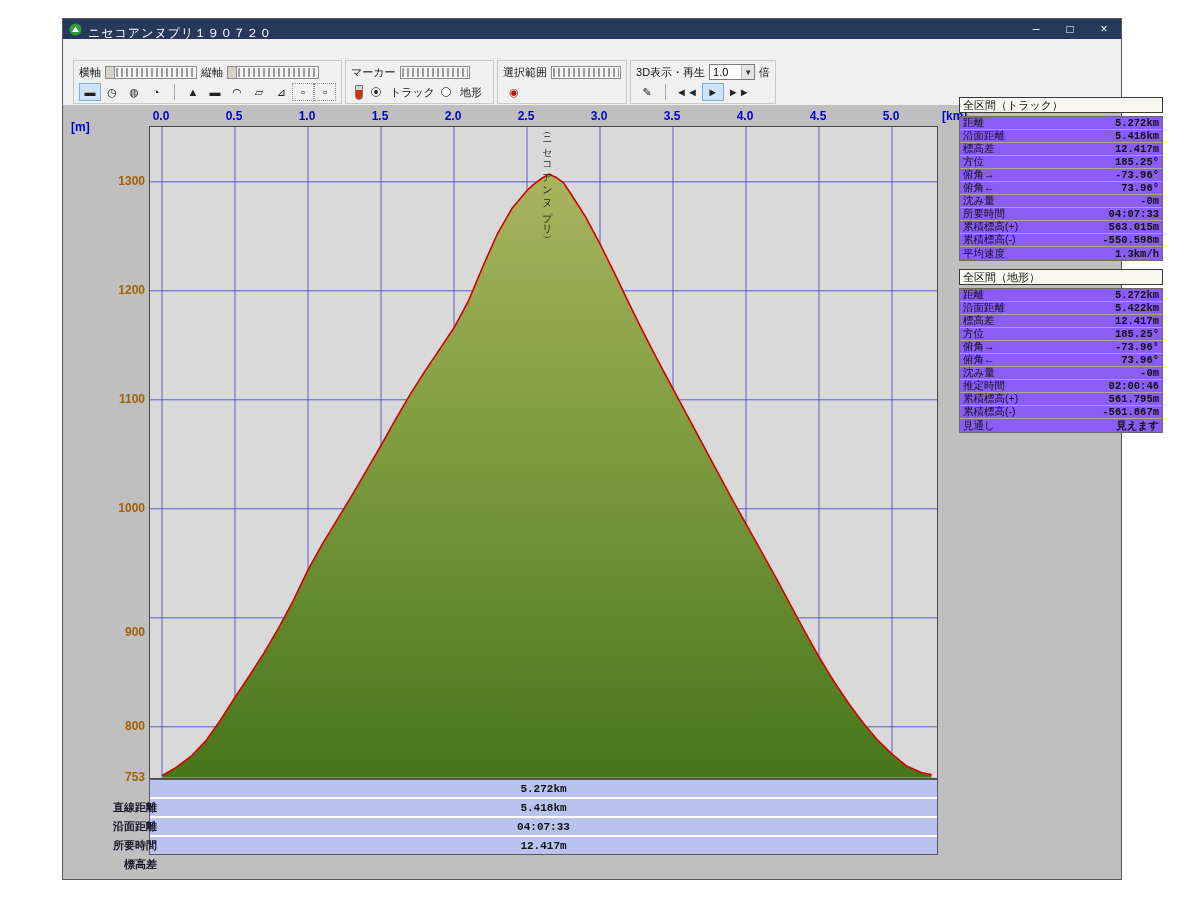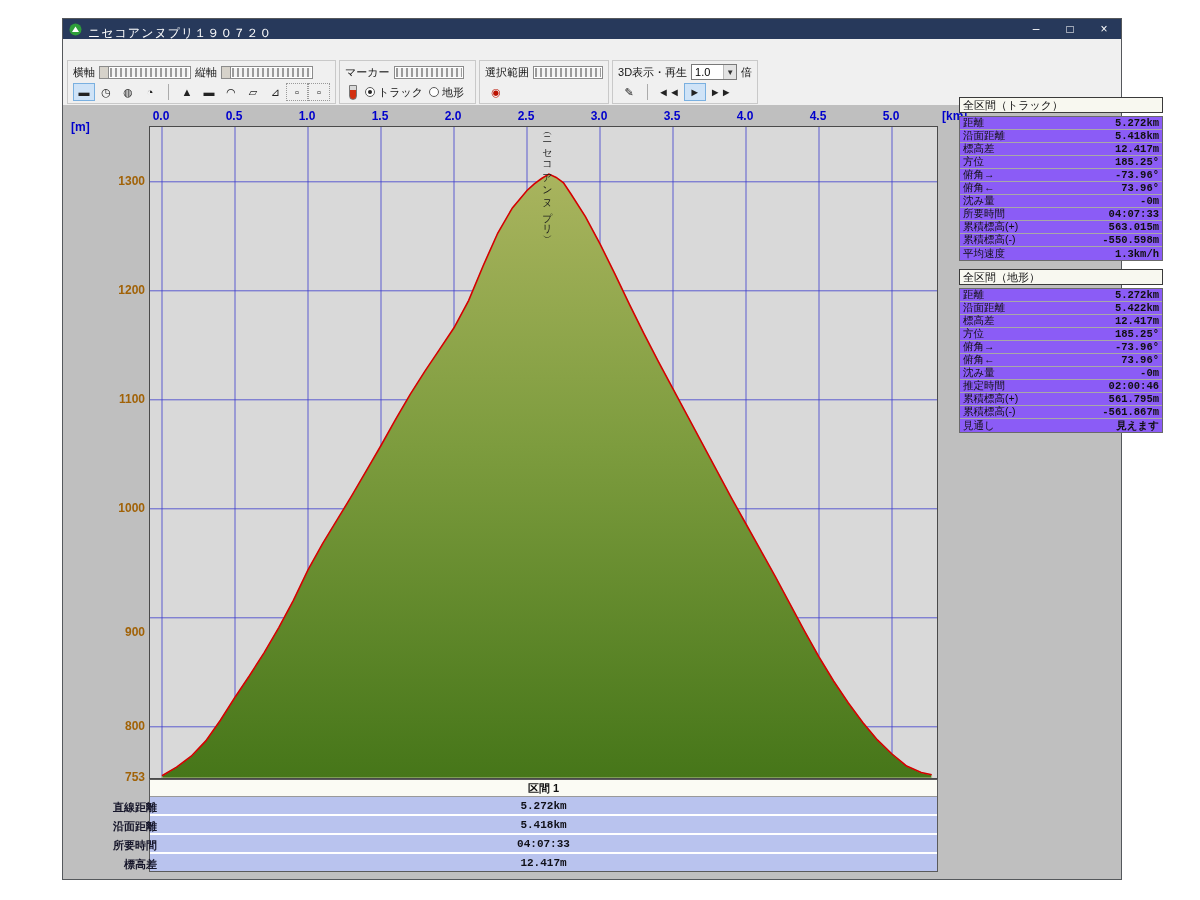--- a/index.html
+++ b/index.html
@@ -12,34 +12,34 @@
   .app-icon { width:13px; height:13px; margin-right:6px; flex:0 0 auto; }
   .title-text { color:#ffffff; font-size:12px; letter-spacing:1px; white-space:nowrap;margin-top:8px; }
   .win-buttons { margin-left:auto; display:flex; height:100%; }
   .win-btn { width:34px; height:100%; color:#ffffff; font-size:12px; display:flex; align-items:center; justify-content:center; }
 
   
   .menubar { position:absolute; left:0; top:20px; right:0; height:20px; background:#f0f0f0; display:flex; align-items:center; padding-left:4px; border-bottom:1px solid #e2e2e2; }
   .menu-item { font-size:12px; color:#141414; padding:0 8px; height:100%; display:flex; align-items:center; }
 
   
-  .toolbar { position:absolute; left:0; top:40px; right:0; height:46px; background:#f0f0f0; display:flex; align-items:stretch; gap:3px; padding:1px 4px; }
+  .toolbar { position:absolute; left:0; top:40px; right:0; height:46px; background:#f0f0f0; display:flex; align-items:stretch; gap:3px; padding:1px 10px; }
   .tb-group { border:1px solid #c9c9c9; background:#f0f0f0; padding:1px 5px; display:flex; flex-direction:column; }
   .tb-row { display:flex; align-items:center; gap:4px; height:21px; }
   .tb-label { font-size:11px; color:#141414; white-space:nowrap; }
   .slider { display:inline-flex; height:13px; border:1px solid #8b8b8b; background:#ffffff; width:92px; }
   .slider.small { width:70px; }
   .slider-thumb { width:9px; background:#d6d2ca; border-right:1px solid #8b8b8b; }
   .slider-track { flex:1; margin:1px; background:repeating-linear-gradient(90deg,#9b9b9b 0 2px,#f4f4f4 2px 5px); }
   .tb-btn { min-width:22px; height:18px; display:flex; align-items:center; justify-content:center; font-size:11px; color:#222; border:1px solid transparent; padding:0 2px; }
   .tb-btn.selected { background:#cfe3f7; border-color:#7ab0e0; }
   .tb-btn.dotted { border:1px dotted #999; }
   .v-sep { width:1px; height:16px; background:#ababab; margin:0 3px; }
   .thermo { width:8px; height:15px; background:linear-gradient(#d8d8d8 0 4px,#d23010 4px); border:1px solid #777; border-radius:0 0 4px 4px; margin:0 4px; }
-  .radio-item { display:inline-flex; align-items:center; gap:3px; margin-right:6px; }
+  .radio-item { display:inline-flex; align-items:center; gap:9px; margin-right:6px; }
   .radio-circle { width:10px; height:10px; border:1px solid #5a5a5a; border-radius:50%; background:#fff; position:relative; }
   .radio-circle.on::after { content:""; position:absolute; left:2px; top:2px; width:4px; height:4px; border-radius:50%; background:#222; }
   .radio-label { font-size:11px; color:#141414; }
   .speed-select { display:inline-flex; align-items:center; justify-content:space-between; width:46px; height:16px; border:1px solid #7a7a7a; background:#fff; font-size:11px; padding-left:3px; }
   .speed-arrow { width:13px; height:100%; background:#e3e3e3; border-left:1px solid #bbb; display:flex; align-items:center; justify-content:center; font-size:8px; color:#333; }
 
   
   .content-bg { position:absolute; left:0; top:86px; right:0; bottom:0; background:#bfbfbf; }
 
   .axis-layer { position:absolute; inset:0; pointer-events:none; }
@@ -230,21 +230,20 @@
           <line x1="0" y1="381.8" x2="787" y2="381.8" stroke="#3c3ccc" stroke-width="1" opacity="0.8"></line>
           <line x1="0" y1="490.8" x2="787" y2="490.8" stroke="#3c3ccc" stroke-width="1" opacity="0.8"></line>
           <line x1="0" y1="599.8" x2="787" y2="599.8" stroke="#3c3ccc" stroke-width="1" opacity="0.8"></line>
           <path d="M12.0,648.8L26.6,640.1L41.2,629.2L55.8,613.9L70.4,593.2L85.0,570.3L99.6,548.5L114.2,525.6L128.8,500.6L143.4,473.3L158.0,442.8L172.6,416.6L187.2,392.7L201.8,368.7L216.4,343.6L231.0,318.5L245.6,292.4L260.2,267.3L274.8,244.4L289.4,222.6L304.0,200.8L318.6,173.6L333.2,138.7L347.8,106.0L362.4,80.9L377.0,63.5L384.3,56.9L391.6,51.5L398.9,47.1L406.2,50.4L413.5,55.9L420.8,66.8L435.4,89.6L450.0,116.9L464.6,146.3L479.2,176.8L493.8,206.3L508.4,234.6L523.0,261.9L537.6,289.1L552.2,316.4L566.8,343.6L581.4,370.9L596.0,397.0L610.6,423.2L625.2,449.4L639.8,476.6L654.4,503.9L669.0,530.0L683.6,554.0L698.2,575.8L712.8,595.4L727.4,612.9L742.0,627.0L756.6,639.0L771.2,645.5L781.7,647.7 L781.7,651 L12.0,651 Z" fill="url(#gfill)" stroke="#b9c694" stroke-width="1"></path>
           <path d="M12.0,648.8L26.6,640.1L41.2,629.2L55.8,613.9L70.4,593.2L85.0,570.3L99.6,548.5L114.2,525.6L128.8,500.6L143.4,473.3L158.0,442.8L172.6,416.6L187.2,392.7L201.8,368.7L216.4,343.6L231.0,318.5L245.6,292.4L260.2,267.3L274.8,244.4L289.4,222.6L304.0,200.8L318.6,173.6L333.2,138.7L347.8,106.0L362.4,80.9L377.0,63.5L384.3,56.9L391.6,51.5L398.9,47.1L406.2,50.4L413.5,55.9L420.8,66.8L435.4,89.6L450.0,116.9L464.6,146.3L479.2,176.8L493.8,206.3L508.4,234.6L523.0,261.9L537.6,289.1L552.2,316.4L566.8,343.6L581.4,370.9L596.0,397.0L610.6,423.2L625.2,449.4L639.8,476.6L654.4,503.9L669.0,530.0L683.6,554.0L698.2,575.8L712.8,595.4L727.4,612.9L742.0,627.0L756.6,639.0L771.2,645.5L781.7,647.7" fill="none" stroke="#d40000" stroke-width="1.6"></path>
         </svg>
     </div>
     <div class="peak-label" style="left: 476.9px; top: 110px;">（ニセコアンヌプリ）</div>
 
     <div class="segment-table">
-      <div class="seg-header">区間 1</div>
       <div id="segment-rows">
           <div class="seg-row">
             <span class="seg-value">5.272km</span>
           </div>
           <div class="seg-row">
             <span class="seg-value">5.418km</span>
           </div>
           <div class="seg-row">
             <span class="seg-value">04:07:33</span>
           </div>

